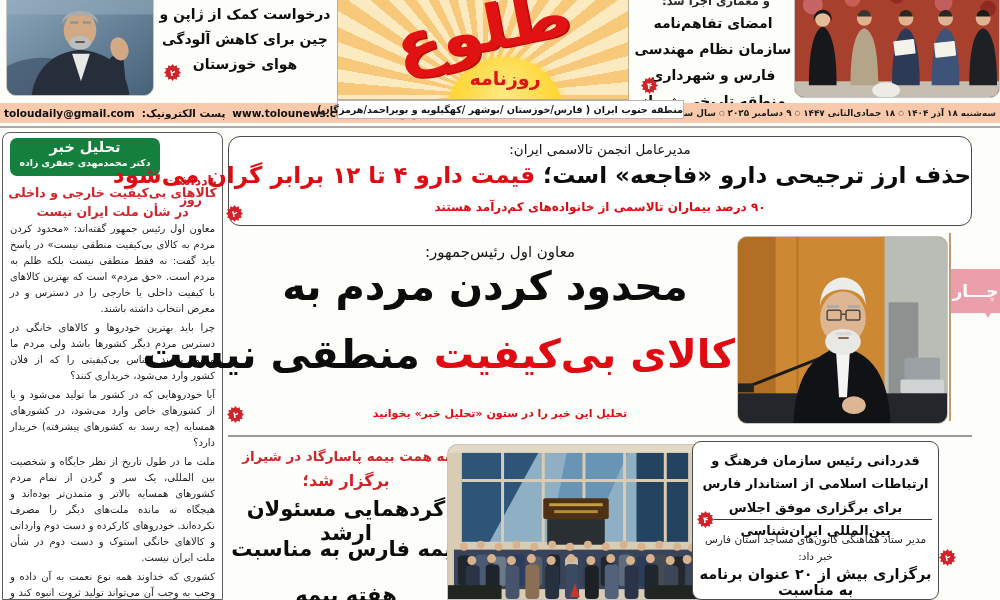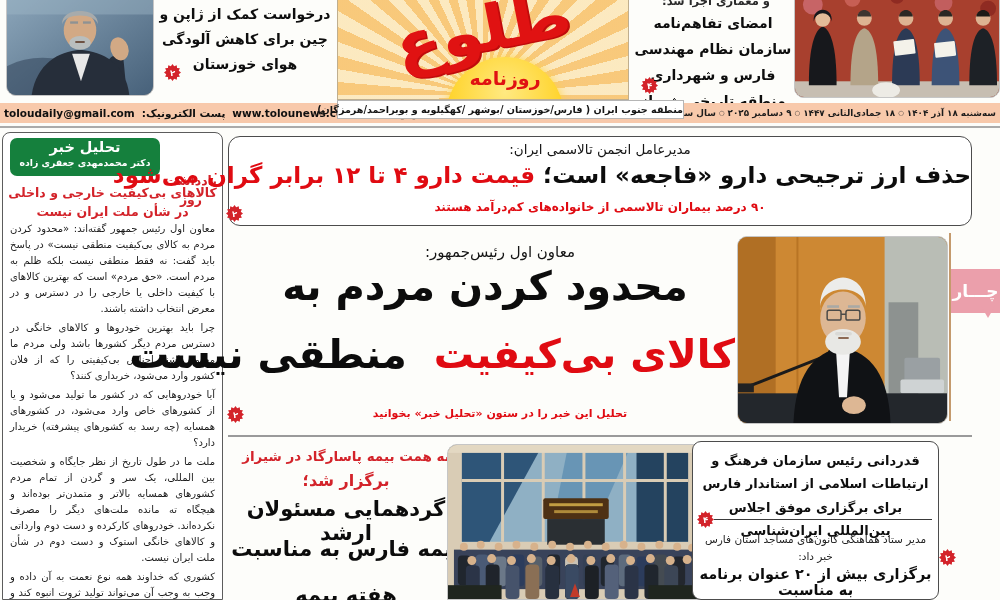--- a/index.html
+++ b/index.html
@@ -46,21 +46,21 @@
   .lead-box { left:228px; top:136px; width:744px; height:90px; border:1.6px solid #4c4c4c; border-radius:12px; text-align:center; background:#fff; }
   .lead-kicker { position:absolute; left:0; right:0; top:4px; font-size:13.5px; color:#141414; font-weight:500; }
   .lead-head { position:absolute; left:0; right:0; top:25px; font-size:23px; font-weight:bold; white-space:nowrap; color:#0c0c0c; }
   .lead-head .red { color:#e00b12; }
   .lead-sub { position:absolute; left:0; right:0; top:63px; font-size:12px; font-weight:bold; color:#e00b12; }
 
   
   .c-kicker { left:300px; top:243px; width:400px; text-align:center; font-size:15px; color:#141414; }
   .c-line1 { left:235px; top:263px; width:500px; text-align:center; font-size:40px; font-weight:bold; color:#0c0c0c; white-space:nowrap; }
   .c-line2 { left:235px; top:331px; width:500px; text-align:center; font-size:40px; font-weight:bold; color:#0c0c0c; white-space:nowrap; }
-  .c-line2 .red { color:#e00b12;margin-left:13px; }
+  .c-line2 .red { color:#e00b12; }
   .c-note { left:300px; top:407px; width:400px; text-align:center; font-size:11px; font-weight:bold; color:#e00b12; }
 
   .pole { left:949px; top:233px; width:2px; height:188px; background:#c49a6d; }
   .ribbon { left:951px; top:269px; width:49px; height:44px; background:#eb9fab; color:#fff; z-index:4;
             display:flex; align-items:center; justify-content:center; font-size:17px; font-weight:bold; }
   .ribbon::after { content:""; position:absolute; right:5px; bottom:-12px; border:7px solid transparent; border-top:12px solid #eb9fab; }
 
   .mid-rule { left:228px; top:435px; width:744px; height:1.6px; background:#9a9a9a; }
 
   

